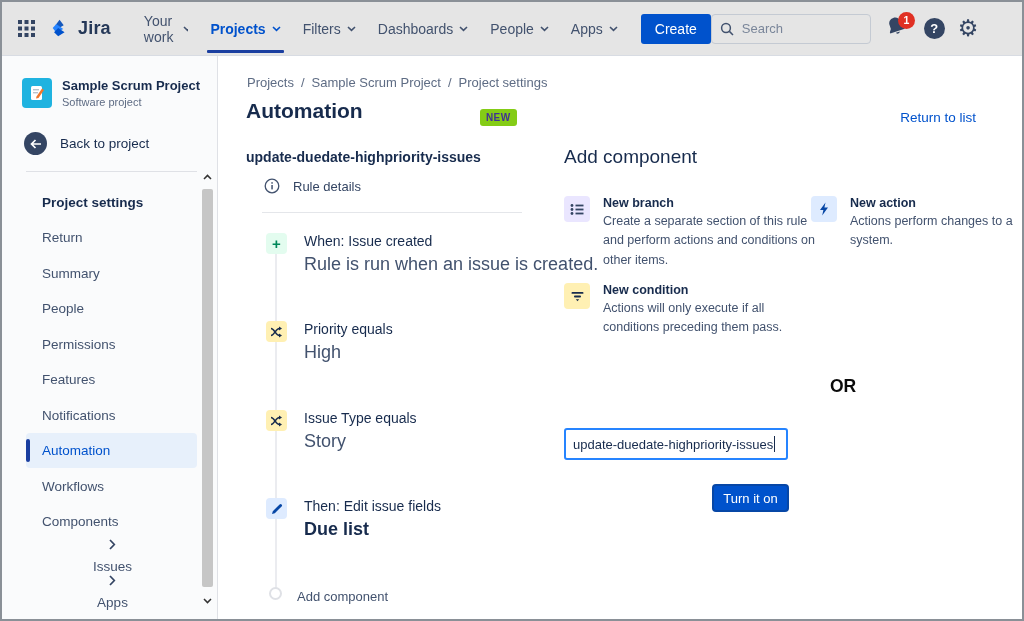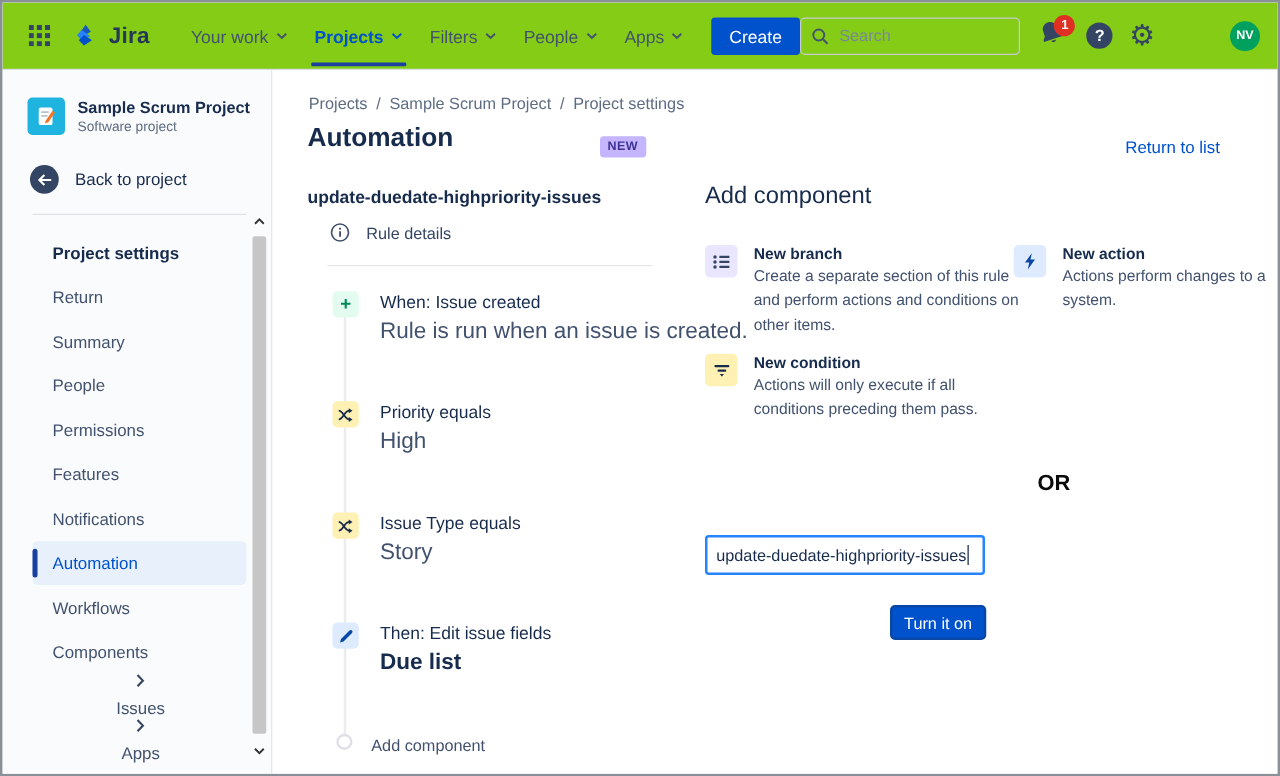--- a/index.html
+++ b/index.html
@@ -1,21 +1,21 @@
 <!DOCTYPE html>
 <html><head>
 <meta charset="utf-8">
 <style>
   * { margin:0; padding:0; box-sizing:border-box; }
   html,body { background:#e9e9e9; }
   body { font-family:"Liberation Sans", sans-serif; }
   .window { width:1024px; height:621px; background:#fff; border:2px solid #8a9097; position:relative; overflow:hidden; }
 
   
-  .topbar { height:54px; border-bottom:1px solid #d8dce3; display:flex; align-items:center; padding:0 14px 0 16px; position:relative; background:#84cc16; }
+  .topbar { height:54px; border-bottom:1px solid #d8dce3; display:flex; align-items:center; padding:0 14px 0 16px; position:relative; background:#e5e5e5; }
   .appswitch { width:26px; height:26px; display:flex; align-items:center; justify-content:center; cursor:pointer; }
   .brand { display:flex; align-items:center; gap:7px; margin-left:14px; }
   .brand-name { font-size:18px; font-weight:bold; color:#253858; letter-spacing:.2px; }
   .nav { display:flex; align-items:center; height:54px; margin-left:22px; }
   .nav-item { position:relative; height:54px; display:flex; align-items:center; gap:6px; padding:0 11px; font-size:14px; color:#42526E; cursor:pointer; }
   .nav-item.active { color:#0052CC; font-weight:bold; }
   .nav-item.active .underline { position:absolute; left:8px; right:8px; bottom:3px; height:3px; background:#1b3fa0; border-radius:1px; }
   .create-btn { margin-left:12px; background:#0052CC; color:#fff; font-size:14px; border:none; border-radius:3px; padding:7px 14px; cursor:pointer; }
   .search-wrap { margin-left:auto; display:flex; align-items:center; gap:8px; border:1.5px solid #c4cad3; border-radius:4px; height:30px; width:176px; padding:0 8px; }
   .search-wrap input { border:none; outline:none; width:120px; font-size:13px; color:#42526E; font-family:"Liberation Sans",sans-serif; background:transparent; }
@@ -52,21 +52,21 @@
   .sb-scroll { position:absolute; top:113px; bottom:10px; right:2px; width:15px; }
   .sb-arrow { position:absolute; left:0; width:15px; height:16px; display:flex; align-items:center; justify-content:center; cursor:pointer; }
   .sb-arrow.up { top:0; } .sb-arrow.down { bottom:0; }
   .sb-thumb { position:absolute; left:2px; right:2px; top:20px; bottom:22px; background:#c6c6c6; border-radius:2px; cursor:pointer; }
 
   
   .breadcrumb { position:absolute; top:19px; left:29px; font-size:13px; color:#5E6C84; }
   .breadcrumb span.crumb { cursor:pointer; }
   .breadcrumb .sep { margin:0 7px; color:#5E6C84; }
   .page-title { position:absolute; top:43px; left:28px; font-size:21px; font-weight:bold; color:#172B4D; }
-  .new-badge { position:absolute; top:53px; left:262px; background:#c4b5fd; color:#403294; font-size:10px; font-weight:bold; padding:3px 6px; border-radius:3px; letter-spacing:.4px; }
+  .new-badge { position:absolute; top:53px; left:262px; background:#84cc16; color:#403294; font-size:10px; font-weight:bold; padding:3px 6px; border-radius:3px; letter-spacing:.4px; }
   .return-link { position:absolute; top:54px; right:46px; font-size:13.5px; color:#0052CC; cursor:pointer; }
 
   
   .rule-name { position:absolute; top:93px; left:28px; font-size:14px; font-weight:bold; color:#172B4D; }
   .rule-details { position:absolute; top:122px; left:46px; display:flex; align-items:center; gap:13px; cursor:pointer; }
   .rule-details span { font-size:13px; color:#344563; }
   .rule-divider { position:absolute; top:156px; left:44px; width:260px; border-top:1px solid #e4e6ea; }
   .connector { position:absolute; left:57px; top:182px; height:358px; width:2px; background:#ebecf0; }
   .step { position:absolute; left:48px; display:flex; gap:17px; cursor:pointer; }
   .step-icon { width:21px; height:21px; border-radius:4px; flex:none; display:flex; align-items:center; justify-content:center; position:relative; z-index:2; }
@@ -140,20 +140,26 @@
           </svg>
         <span class="underline"></span>
       </div>
       <div class="nav-item">
         <span>Filters</span>
         <svg width="9" height="6">
             <path d="M1 1l3.5 3.3L8 1" stroke="#42526E" stroke-width="1.6" fill="none"></path>
           </svg>
       </div>
       <div class="nav-item">
+        <span>Dashboards</span>
+        <svg width="9" height="6">
+            <path d="M1 1l3.5 3.3L8 1" stroke="#42526E" stroke-width="1.6" fill="none"></path>
+          </svg>
+      </div>
+      <div class="nav-item">
         <span>People</span>
         <svg width="9" height="6">
             <path d="M1 1l3.5 3.3L8 1" stroke="#42526E" stroke-width="1.6" fill="none"></path>
           </svg>
       </div>
       <div class="nav-item">
         <span>Apps</span>
         <svg width="9" height="6">
             <path d="M1 1l3.5 3.3L8 1" stroke="#42526E" stroke-width="1.6" fill="none"></path>
           </svg>

